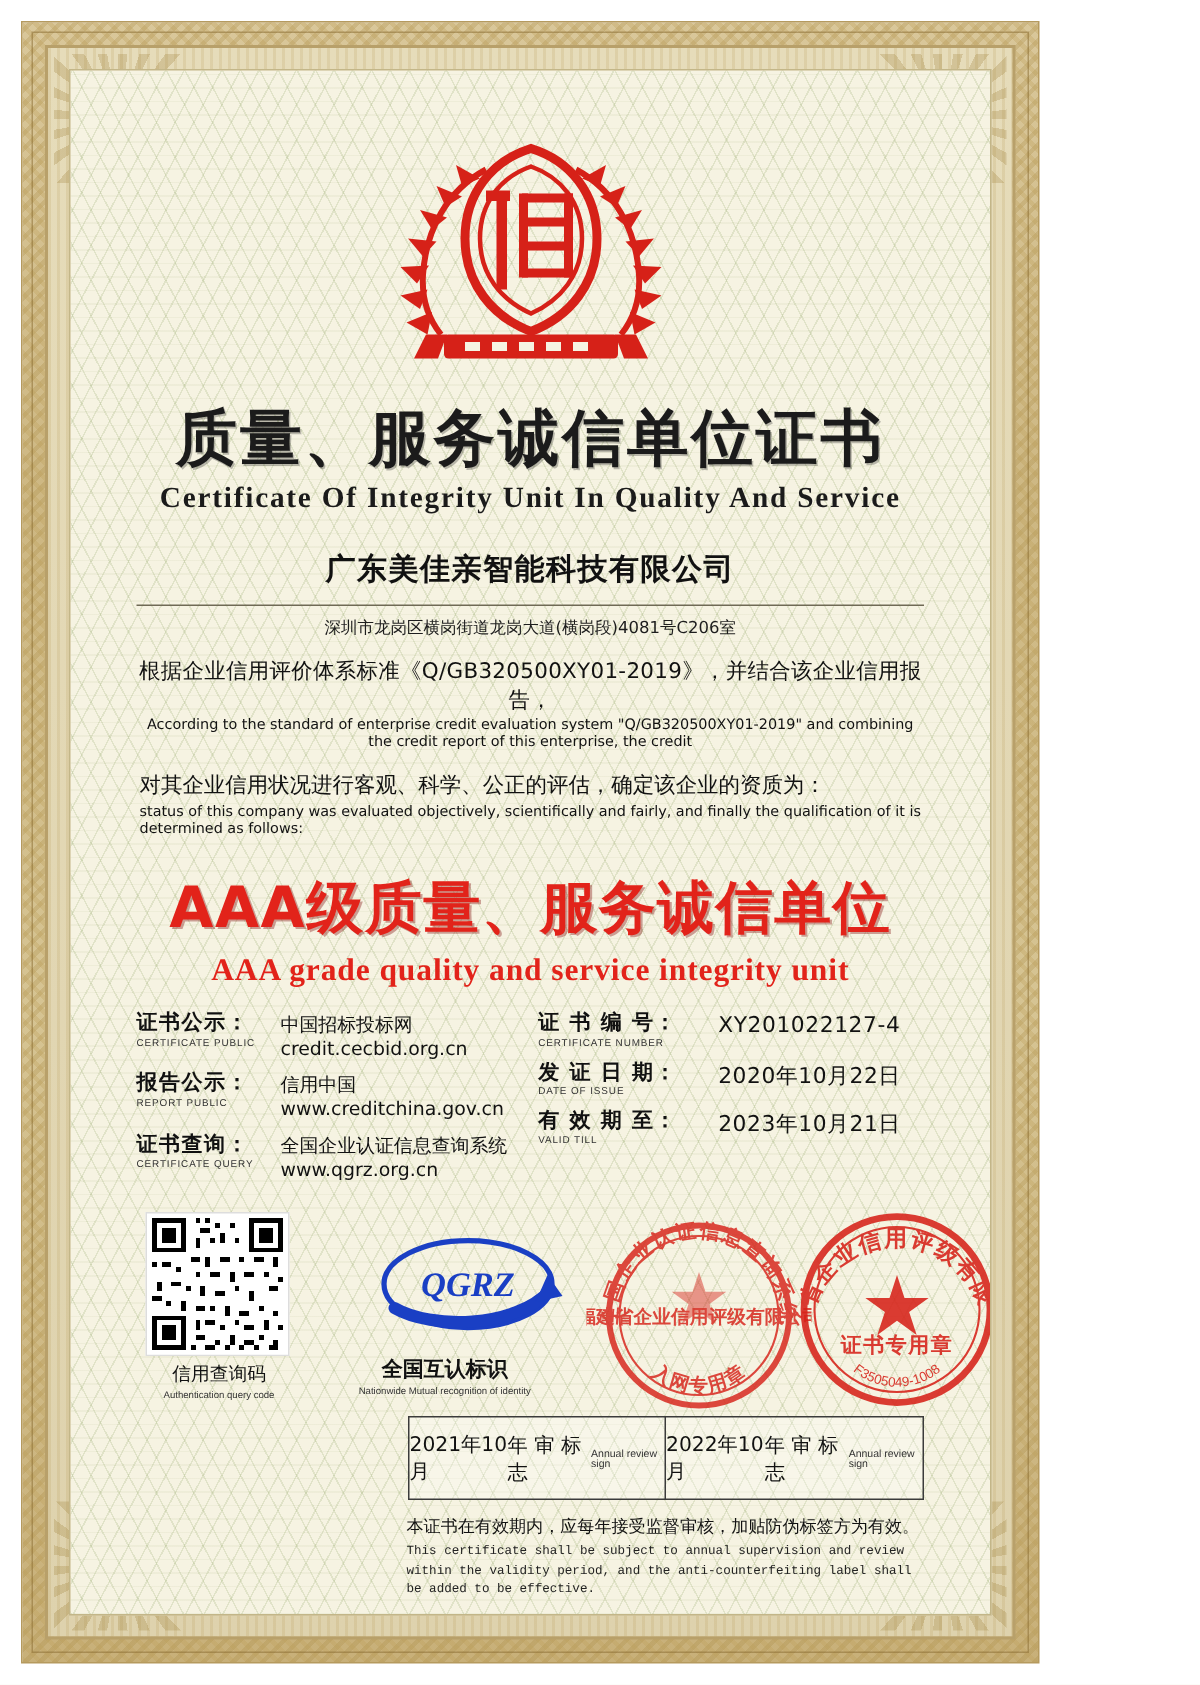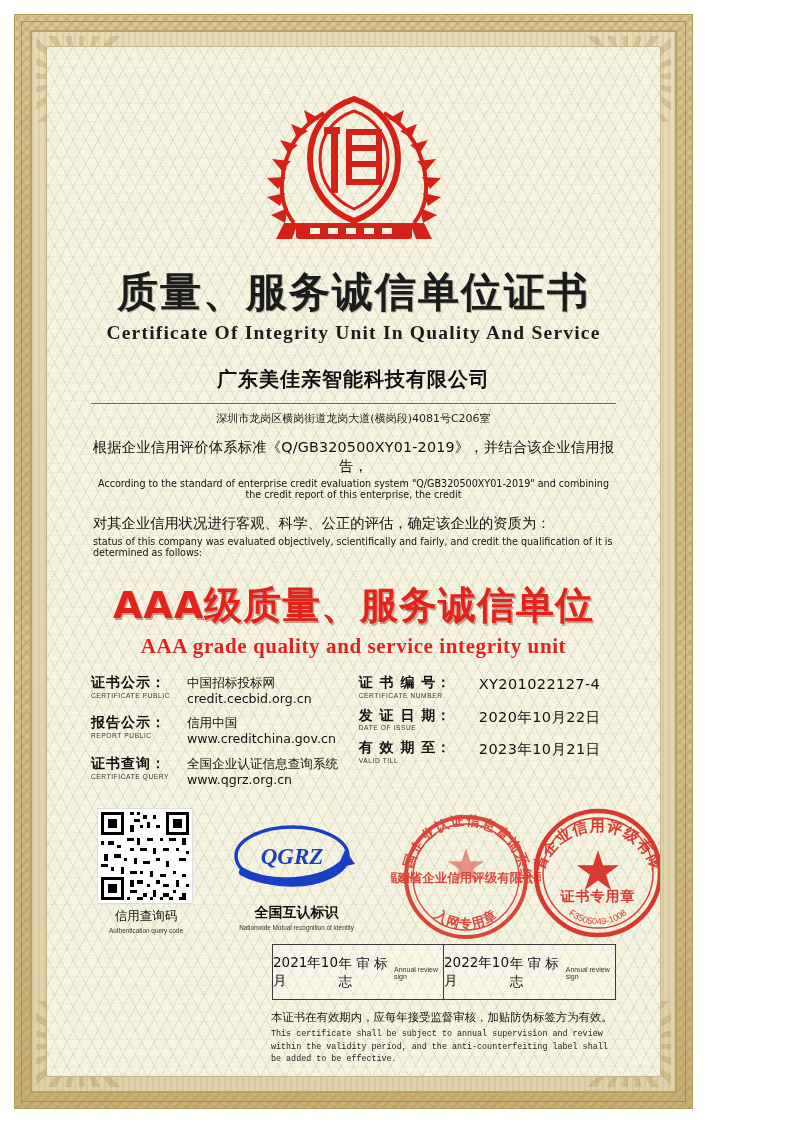--- a/index.html
+++ b/index.html
@@ -208,21 +208,21 @@
     border: 1px solid #ddd;
   }
   .qr svg { display:block; width:100%; height:100%; }
   .qr-cap {
     position: absolute; left: -4px; top: 104px; width: 118px; text-align: center;
   }
   .cap-cn { font-family:"DejaVu Sans", sans-serif; font-size: 12.5px; color:#111; display:block;}
   .cap-en { font-family:"Liberation Sans", sans-serif; font-size: 6.4px; color:#333; display:block; margin-top:2px;}
 
   .qgrz {
-    position: absolute; left: 136px; top: 16px; width: 130px; height: 78px; text-align: center;
+    position: absolute; left: 156px; top: 16px; width: 130px; height: 78px; text-align: center;
   }
   .qgrz svg { width: 100%; height: 100%; display:block; }
   .qgrz-cap { position:absolute; left: 128px; top: 100px; width: 155px; text-align:center; }
   .cap-cn2 { font-family:"DejaVu Sans", sans-serif; font-size: 14px; font-weight:bold; color:#111; display:block;}
   .cap-en2 { font-family:"Liberation Sans", sans-serif; font-size: 6.4px; color:#333; display:block; margin-top:2px;}
 
   .seal { position: absolute; width: 150px; height: 150px; }
   .seal-1 { left: 300px; top: -2px; }
   .seal-2 { left: 432px; top: -6px; }
   .seal svg { width:100%; height:100%; display:block; }
@@ -335,21 +335,21 @@
       <div class="rule"></div>
       <div class="address">深圳市龙岗区横岗街道龙岗大道(横岗段)4081号C206室</div>
 
       <div class="para-block">
         <div class="para-cn">根据企业信用评价体系标准《Q/GB320500XY01-2019》，并结合该企业信用报告，</div>
         <div class="para-en">According to the standard of enterprise credit evaluation system "Q/GB320500XY01-2019" and combining the credit report of this enterprise, the credit</div>
       </div>
 
       <div class="para-block2">
         <div class="para-cn-l">对其企业信用状况进行客观、科学、公正的评估，确定该企业的资质为：</div>
-        <div class="para-en-l">status of this company was evaluated objectively, scientifically and fairly, and credit the qualification of it is determined as follows:</div>
+        <div class="para-en-l">status of this company was evaluated objectively, scientifically and fairly, and finally the qualification of it is determined as follows:</div>
       </div>
 
       <div class="grade-cn">AAA级质量、服务诚信单位</div>
       <div class="grade-en">AAA grade quality and service integrity unit</div>
 
       <div class="info">
         <div class="info-col">
 
           <div class="info-row">
             <div class="lbl">

